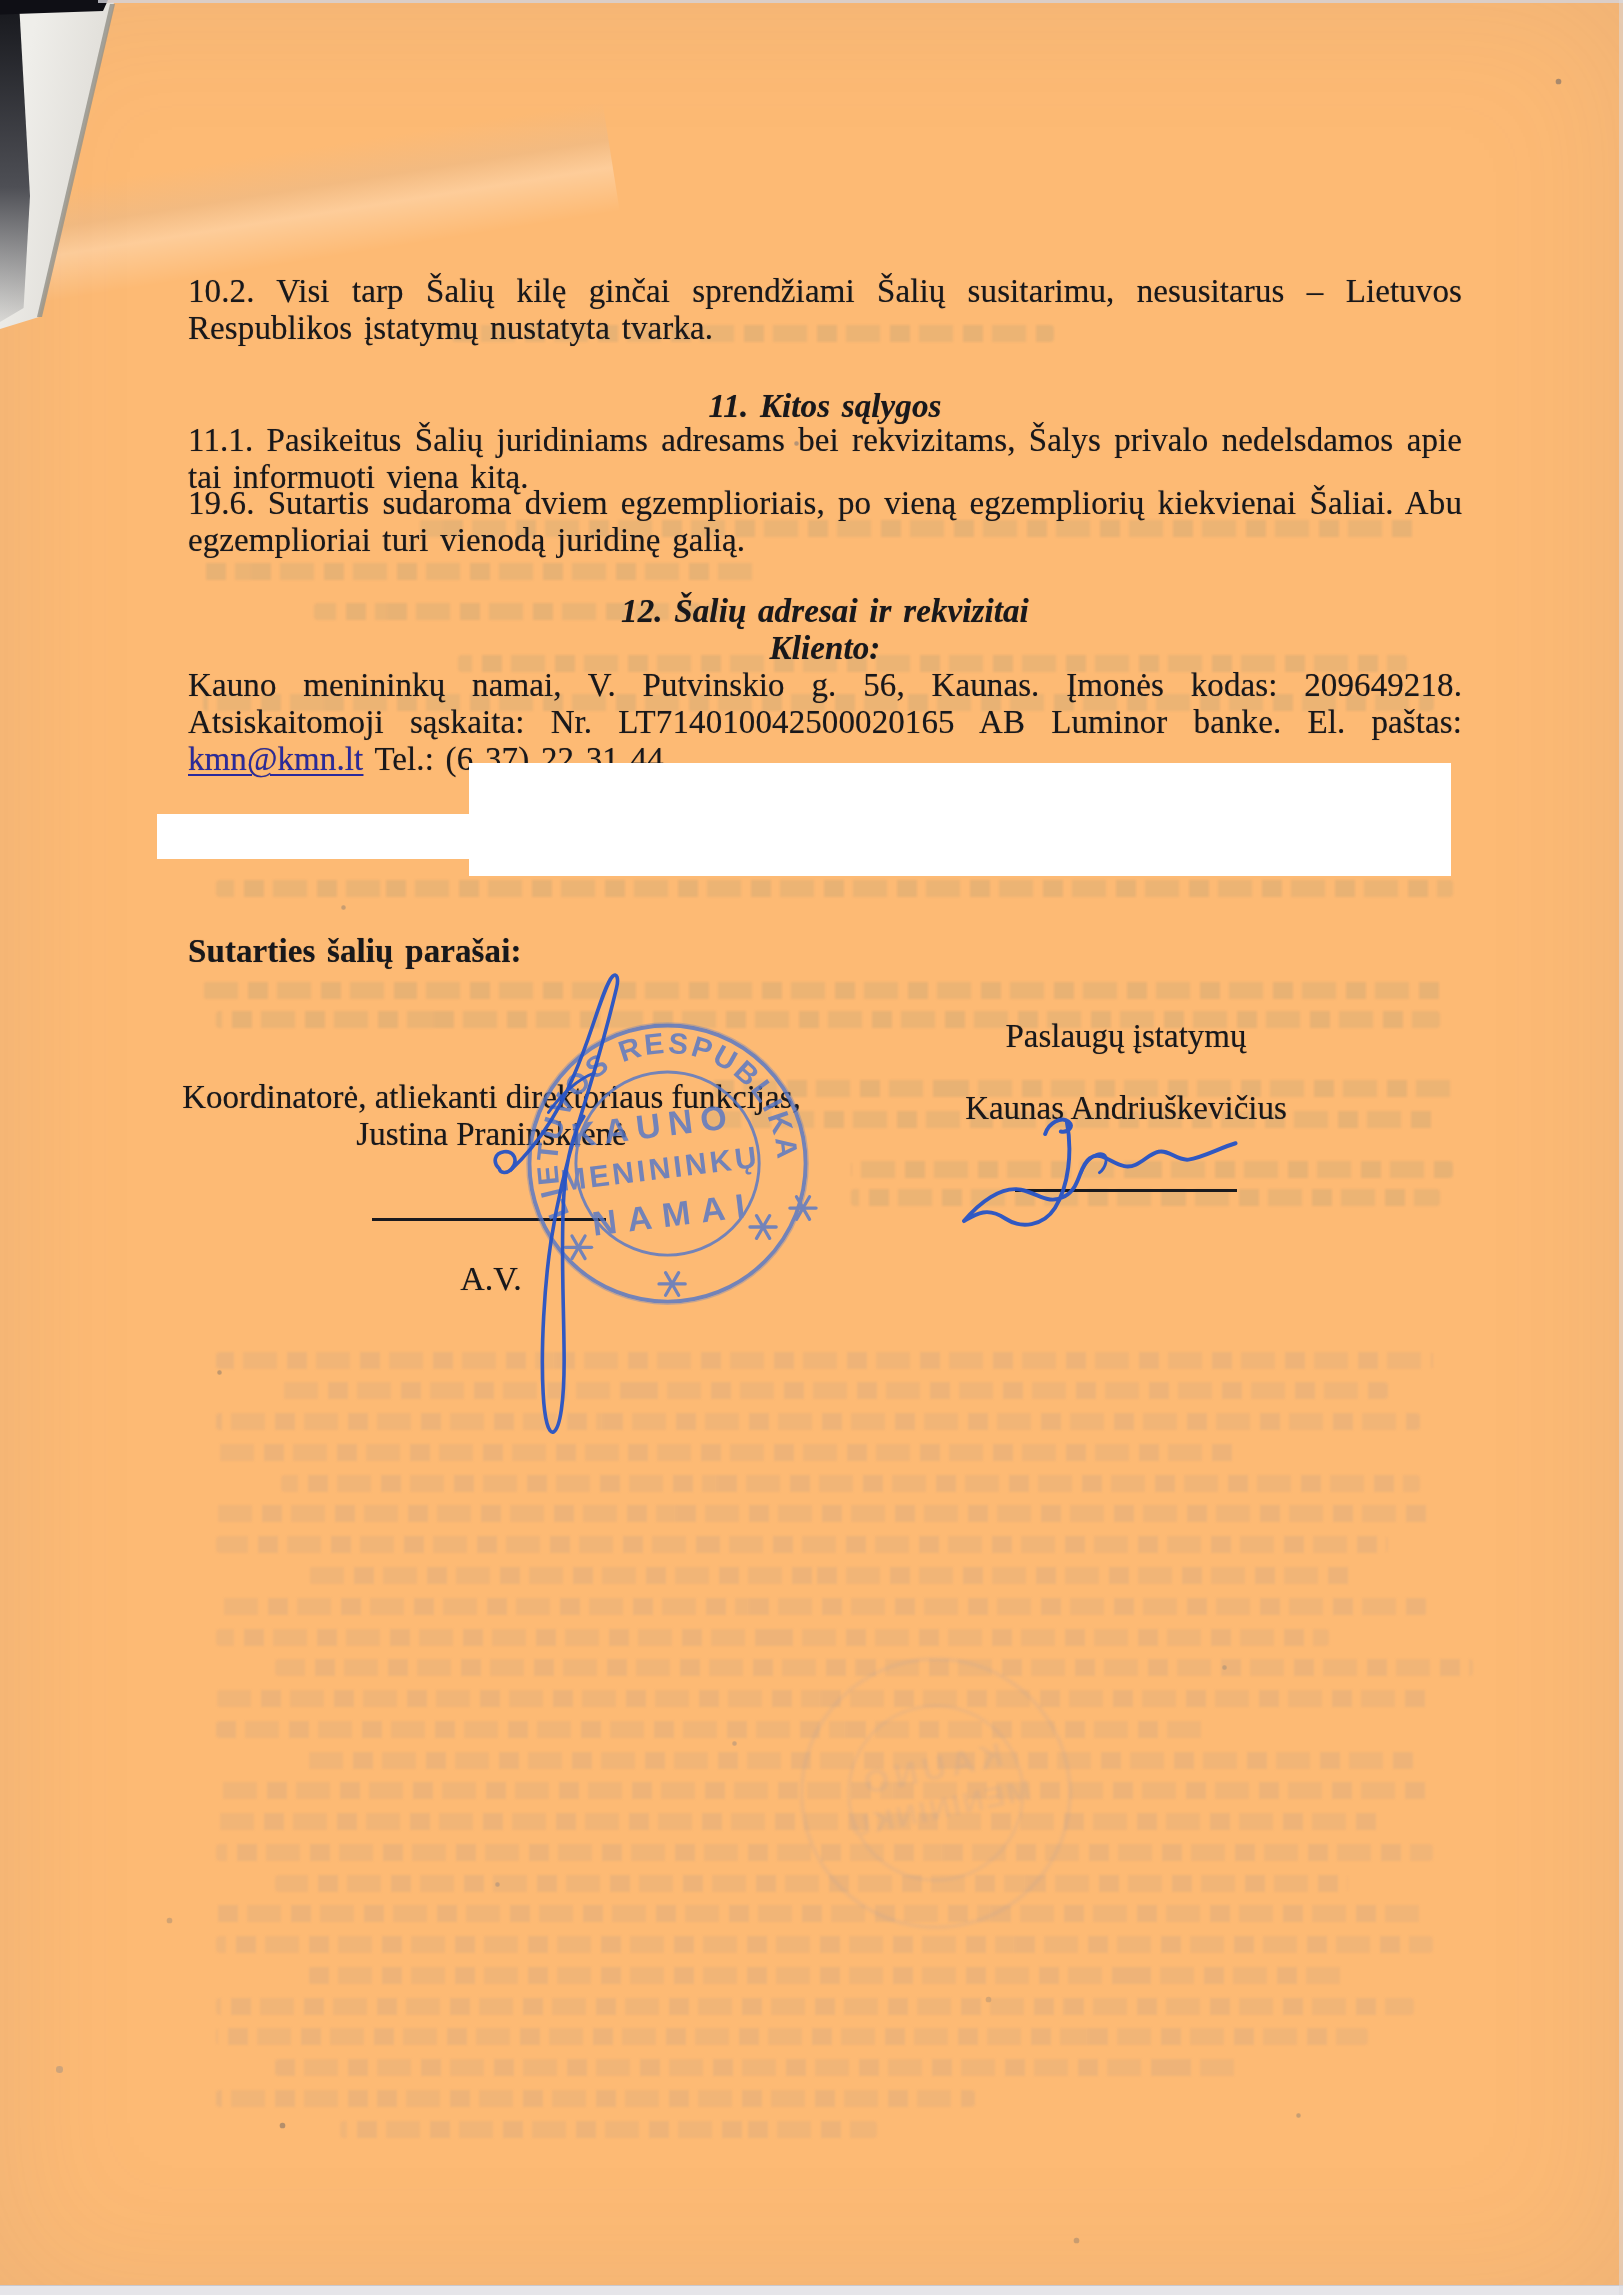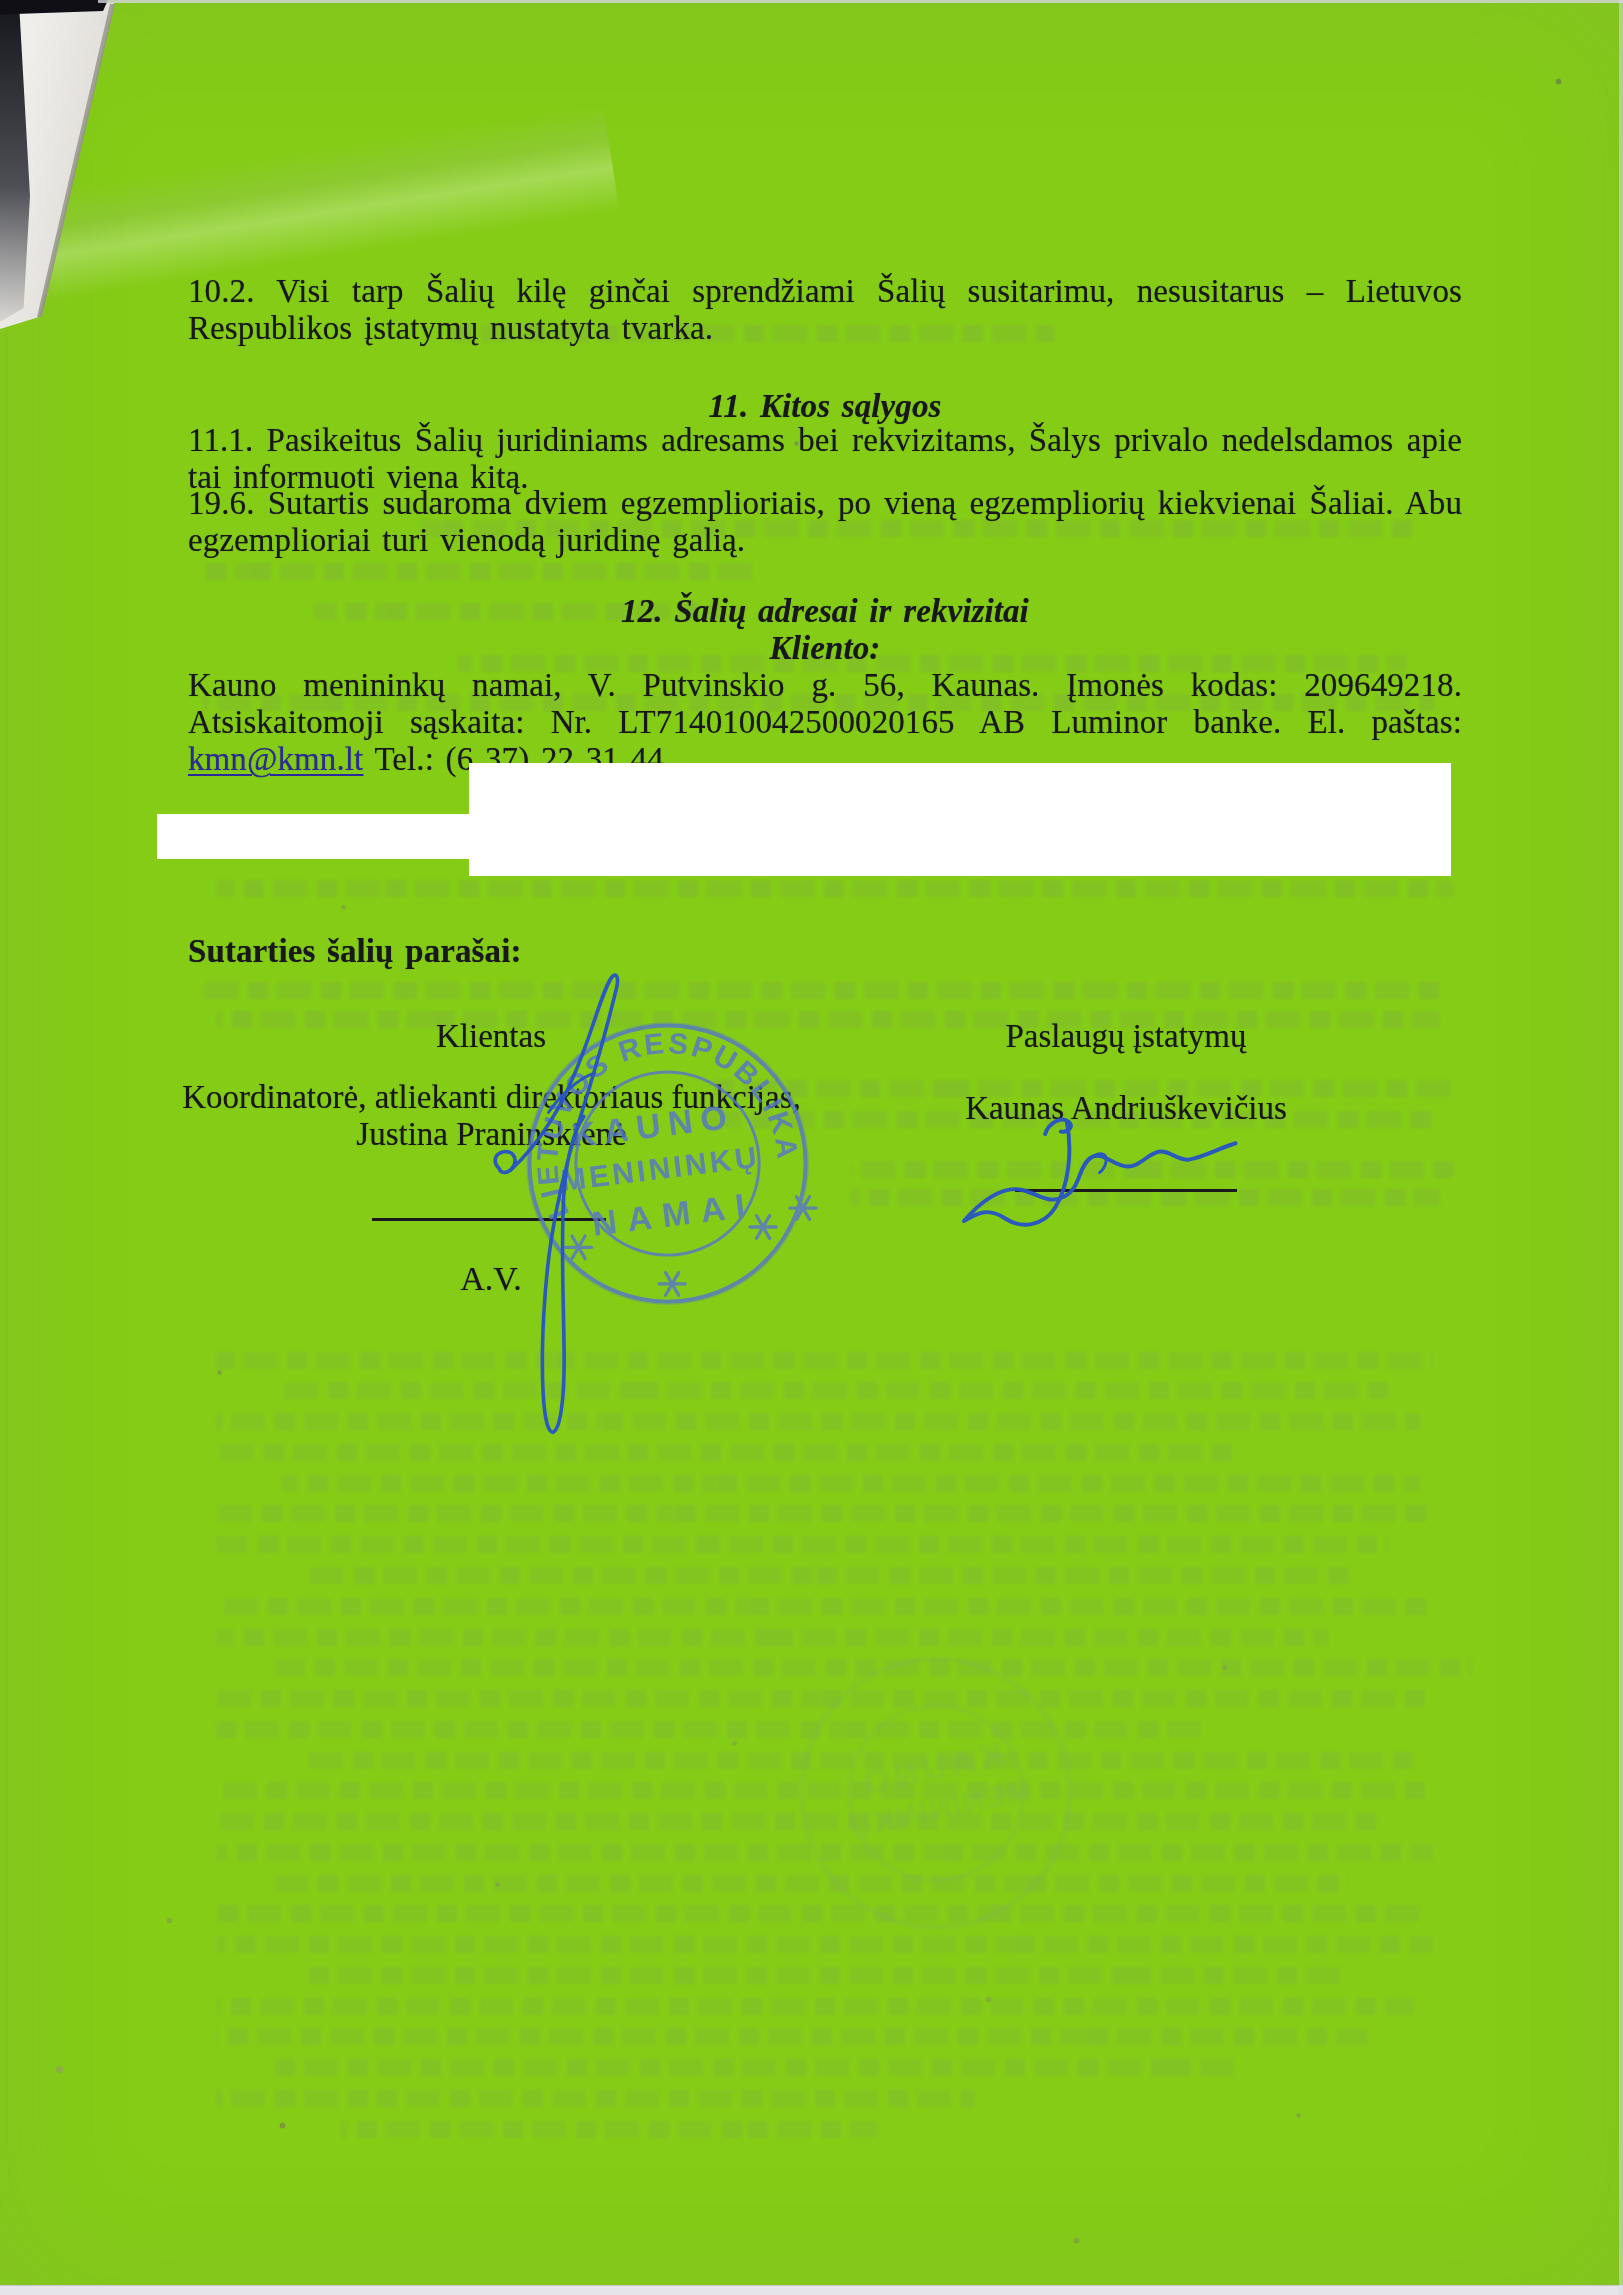--- a/index.html
+++ b/index.html
@@ -1,18 +1,18 @@
 <!DOCTYPE html>
 <html style="font-size:10.5px"><head>
 <meta charset="utf-8">
 <style>
   html,body{margin:0;padding:0;background:#9a9aa0;}
   .sheet{
     position:relative;width:1623px;height:2295px;overflow:hidden;
-    background:#84cc16;
+    background:#fdba74;
     font-family:"Liberation Serif","DejaVu Serif",serif;
     color:#18181b;
     box-shadow:inset 0 0 144px rgba(120,120,140,.12);
   }
   
   .scan-top-strip{position:absolute;left:0;top:0;width:118px;height:15.7px;
     clip-path:polygon(0 0,108px 0,103px 11px,0 14.4px);background:#0f0f15;}
   .scan-top-line{position:absolute;left:98px;top:0;width:1525px;height:2.6px;background:#d5d5dc;opacity:.8;}
   .fold-corner{position:absolute;left:0;top:0;width:131px;height:340px;
     clip-path:polygon(0 11.8px,114px 2.6px,39px 317px,0 329px);
@@ -119,21 +119,20 @@
   <p class="tx" style="top:634px"><span>Kauno menininkų namai, V. Putvinskio g. 56, Kaunas. Įmonės kodas: 209649218. Atsiskaitomoji sąskaita: Nr. LT714010042500020165 AB Luminor banke. El. paštas: </span><a href="#" class="doc-link">kmn@kmn.lt</a><span> Tel.: (6 37) 22 31 44.</span></p>
 
   <p class="tx h-ital" style="top:745px">Paslaugų teikėjo:</p>
   <p class="tx" style="top:782px">Ignas Andriuškevičius,</p>
 
   <div class="redaction" style="left:469px;top:763px;width:982px;height:113px"></div>
   <div class="redaction" style="left:157px;top:814px;width:313px;height:45px"></div>
 
   <p class="tx h-bold" style="top:900px">Sutarties šalių parašai:</p>
 
-  <div class="center-col" style="left:262px;top:1018px;width:458px">Klientas</div>
   <div class="center-col" style="left:897px;top:1018px;width:458px">Paslaugų įstatymų</div>
 
   <div class="center-col" style="left:151px;top:1079px;width:681px">
     <span>Koordinatorė, atliekanti direktoriaus funkcijas,</span><br>
     <span>Justina Praninskienė</span>
   </div>
 
   <div class="center-col" style="left:897px;top:1090px;width:458px">Kaunas Andriuškevičius</div>
 
   <div class="sig-line" style="left:372px;top:1218px;width:234px"></div>

